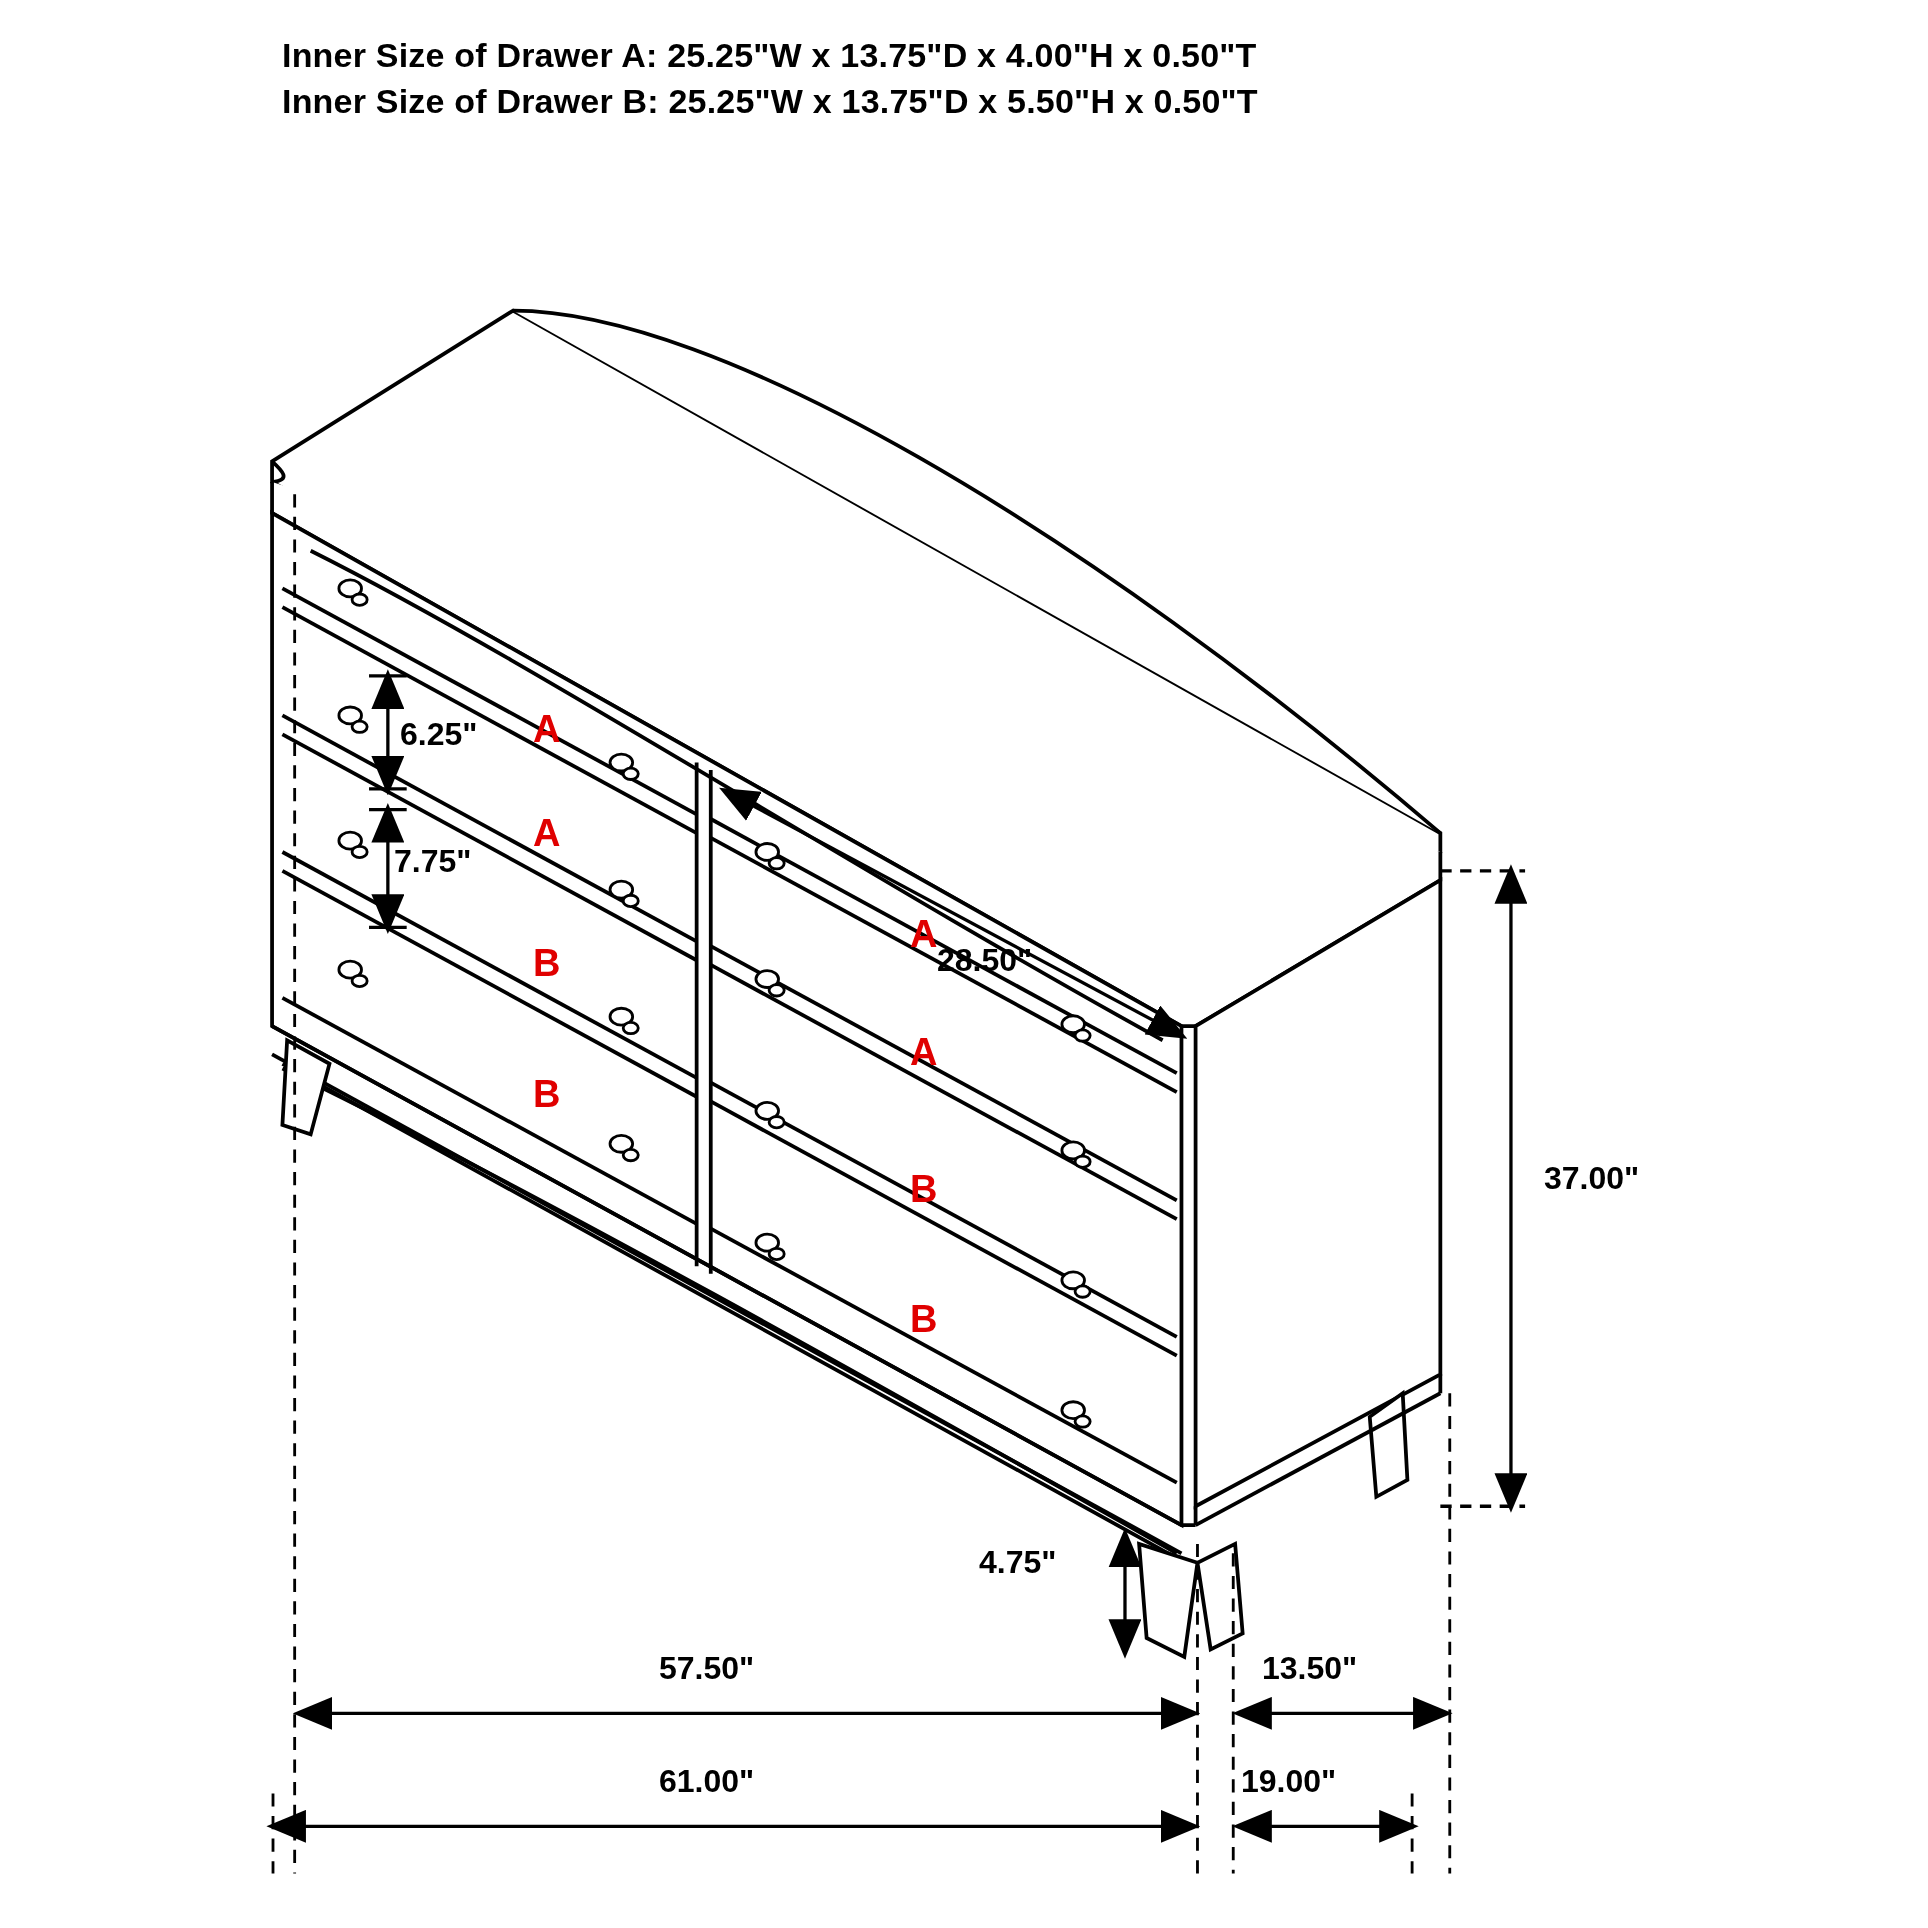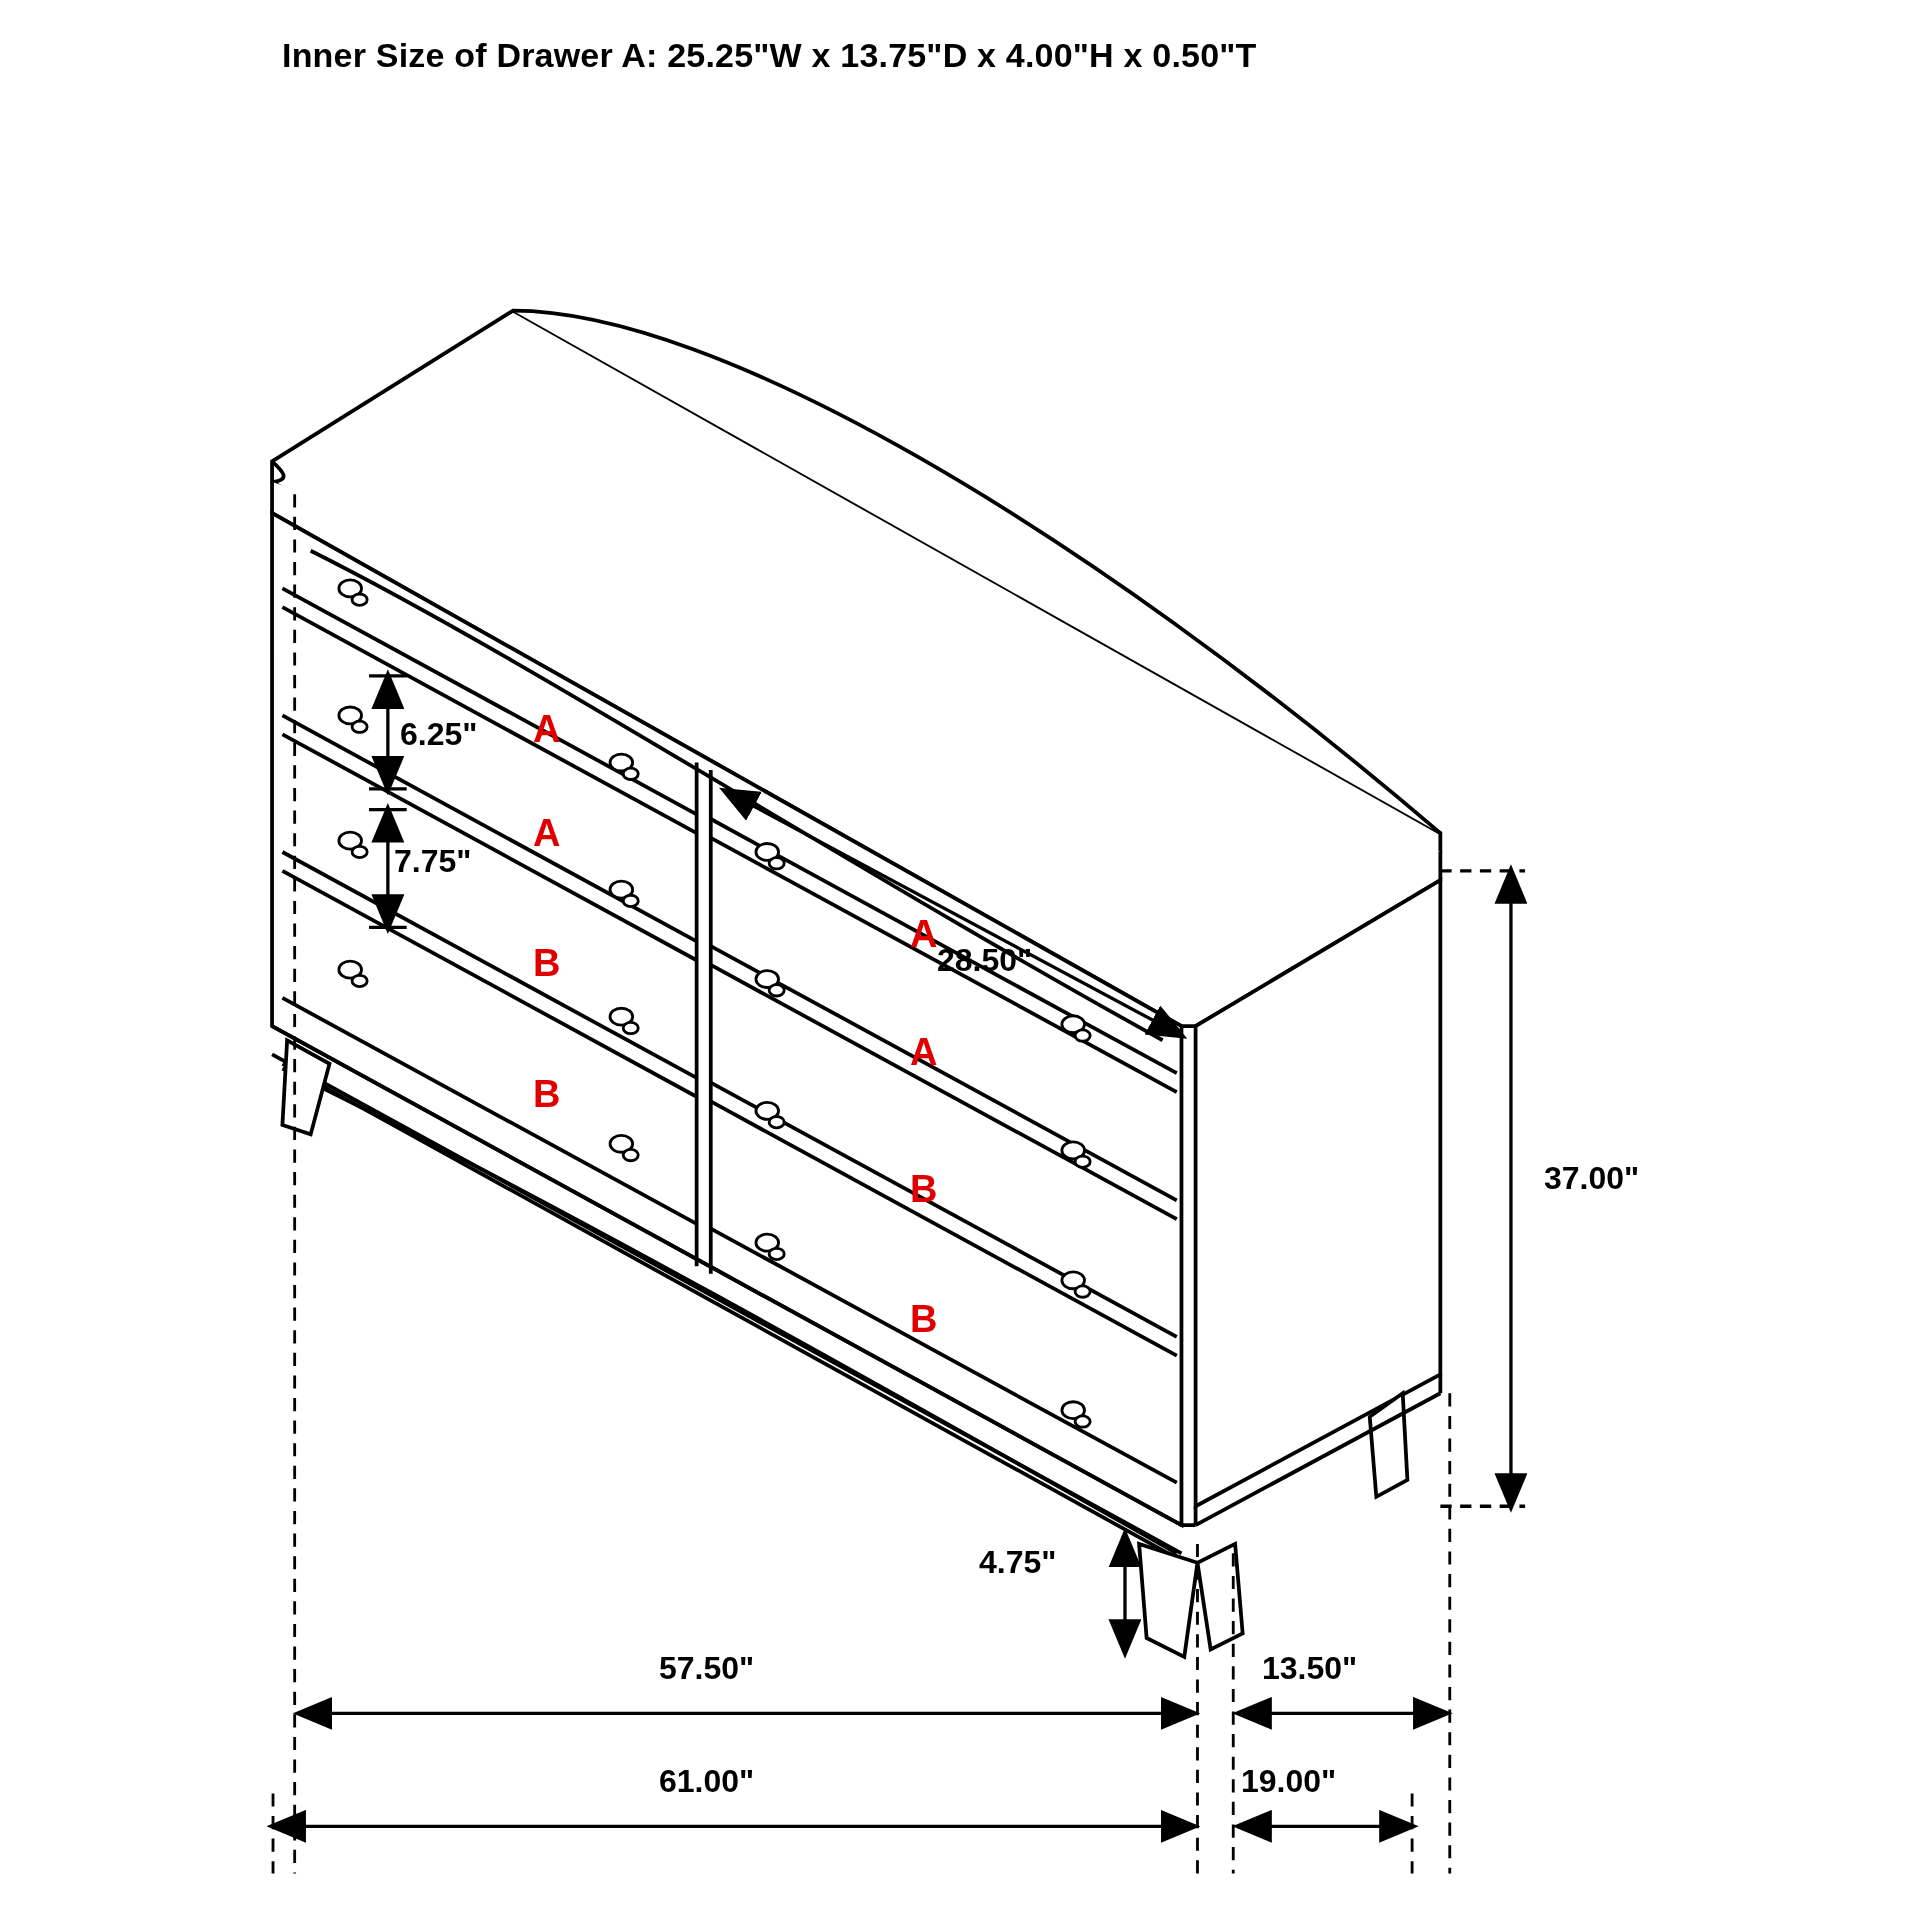--- a/index.html
+++ b/index.html
@@ -55,20 +55,21 @@
     white-space: nowrap;
   }
 </style>
 </head>
 <body>
 
 <div id="stage">
 
   <div class="header-block">
     <div class="header-line">Inner Size of Drawer A: 25.25"W x 13.75"D x 4.00"H x 0.50"T</div>
+    <div class="header-line">Inner Size of Drawer B: 25.25"W x 13.75"D x 5.50"H x 0.50"T</div>
   </div>
 
   <svg class="diagram" viewBox="0 0 2048 2048">
     <defs>
       <marker id="arrHead" markerWidth="12" markerHeight="12" refX="10" refY="5" orient="auto">
         <polygon points="0,0 12,5 0,10" fill="#000"></polygon>
       </marker>
       <marker id="arrTail" markerWidth="12" markerHeight="12" refX="2" refY="5" orient="auto">
         <polygon points="12,0 0,5 12,10" fill="#000"></polygon>
       </marker>

